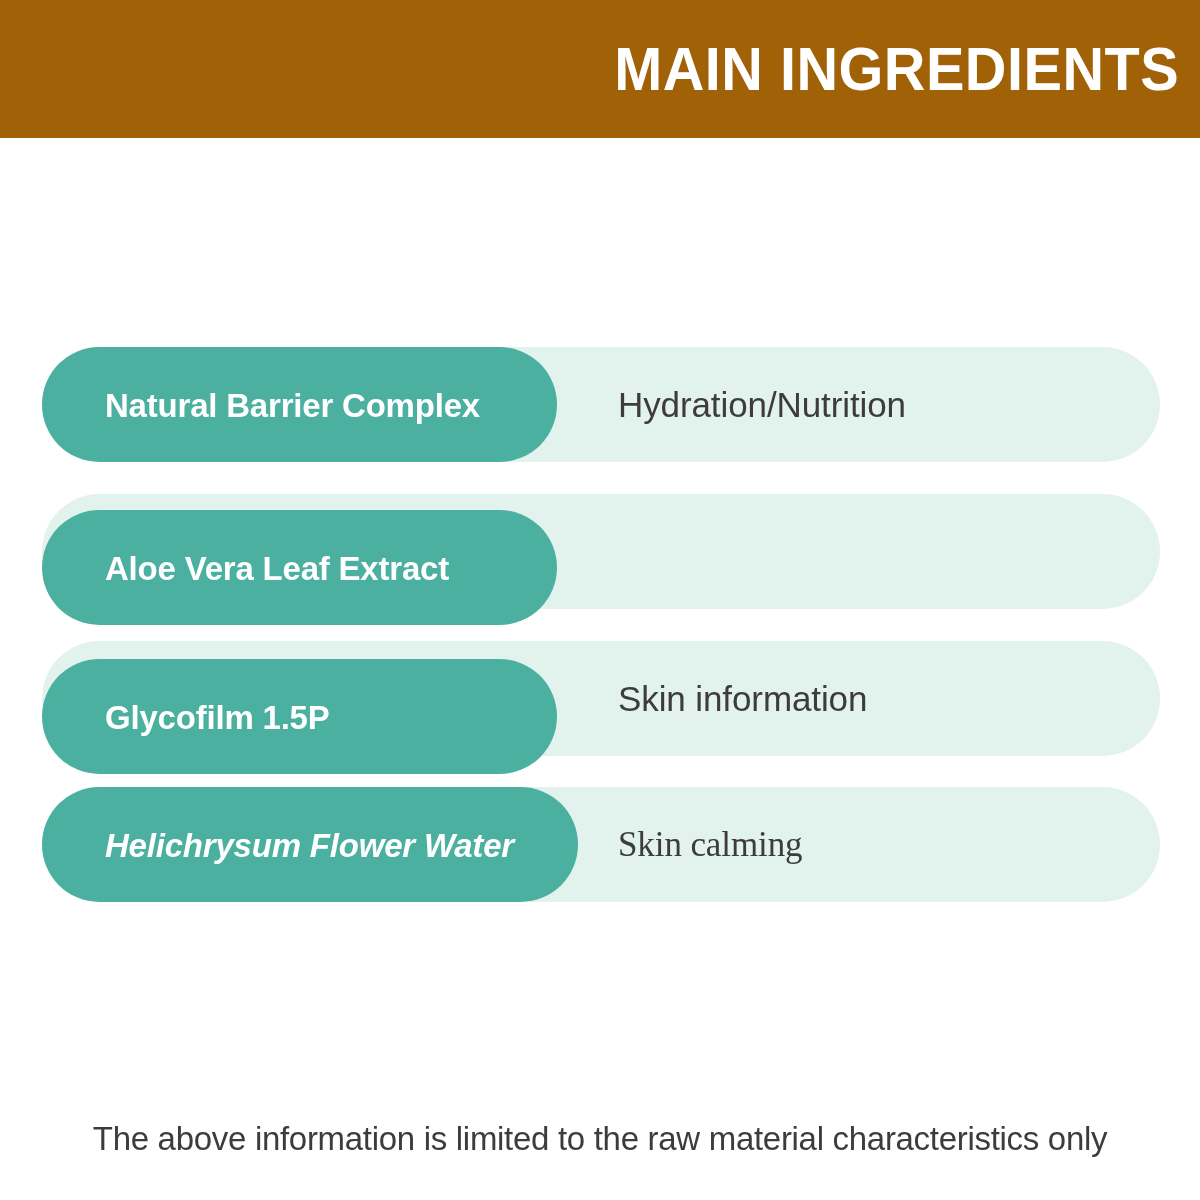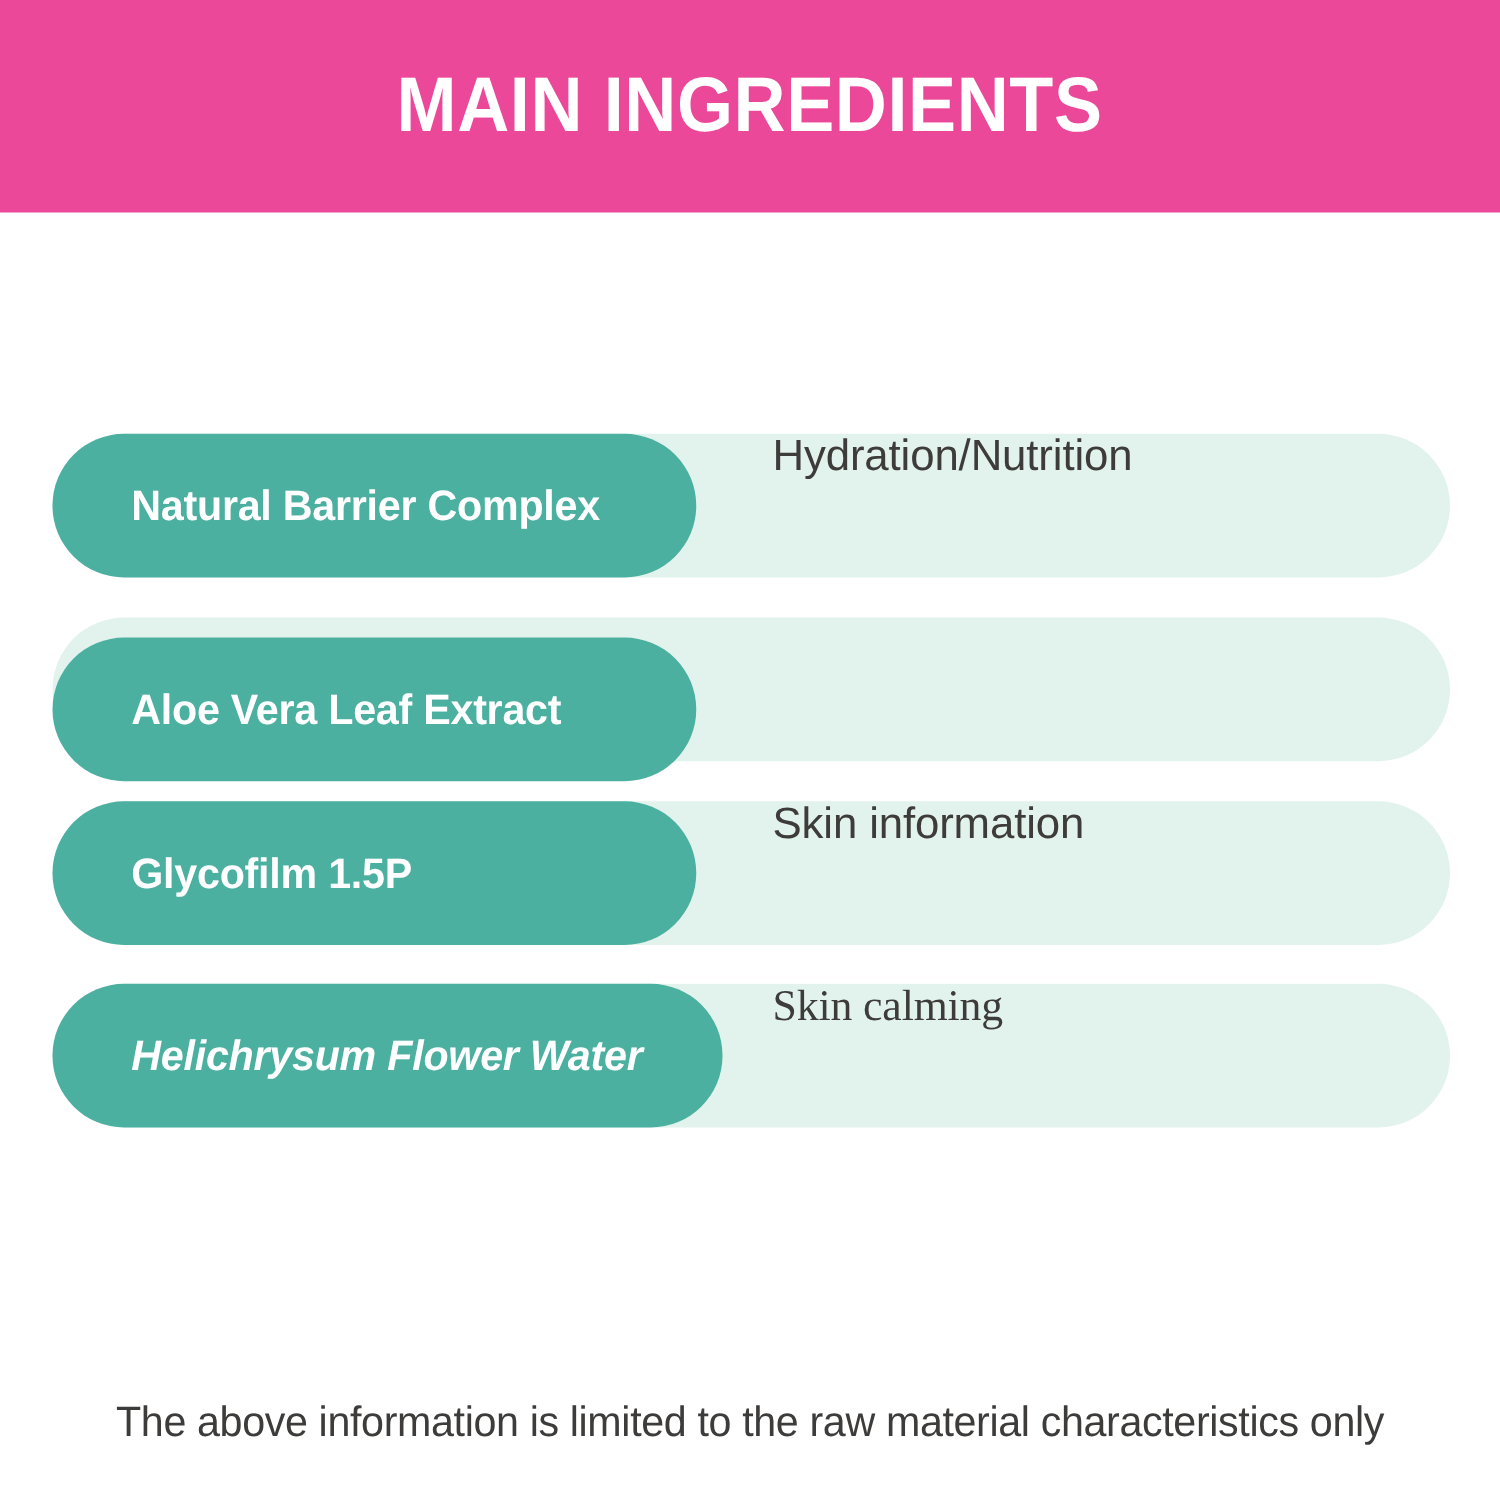--- a/index.html
+++ b/index.html
@@ -15,25 +15,25 @@
     overflow: hidden;
     position: relative;
   }
 
   
   .header-band {
     position: absolute;
     left: 0;
     top: 0;
     width: 1200px;
-    height: 170px;
-    background: #ec4899;
+    height: 138px;
+    background: #a16207;
     display: flex;
     align-items: center;
-    justify-content: center;
+    justify-content: flex-end;
     box-sizing: border-box;
   }
   .header-title {
     color: #ffffff;
     font-size: 62px;
     font-weight: bold;
     letter-spacing: 0.5px;
     line-height: 1;
     transform: scaleX(0.93);
     transform-origin: center;
@@ -80,39 +80,40 @@
     background: #4bb0a0;
     border-radius: 58px;
     display: flex;
     align-items: center;
     box-sizing: border-box;
     padding-left: 63px;
     padding-right: 44px;
   }
   .name-pill.w0 { width: 515px; }
   .name-pill.w1 { width: 515px; margin-top: 16px; }
-  .name-pill.w2 { width: 515px; }
+  .name-pill.w2 { width: 515px; margin-top: 18px; }
   .name-pill.w3 { width: 536px; font-style: italic; }
 
   .name-text {
     color: #ffffff;
     font-size: 34px;
     font-weight: bold;
     line-height: 1;
     white-space: nowrap;
     letter-spacing: -0.2px;
     transform: scaleX(0.97);
     transform-origin: left center;
   }
 
   .benefit-cell {
     position: absolute;
     top: 0;
     height: 115px;
     display: flex;
+    align-items: center;
   }
   .benefit-cell.b0,
   .benefit-cell.b1,
   .benefit-cell.b2 { left: 576px; }
   .benefit-cell.b3 { left: 576px; font-family: Liberation Serif, serif; }
 
   .benefit-text {
     color: #3d3c3b;
     font-size: 35px;
     font-weight: normal;

